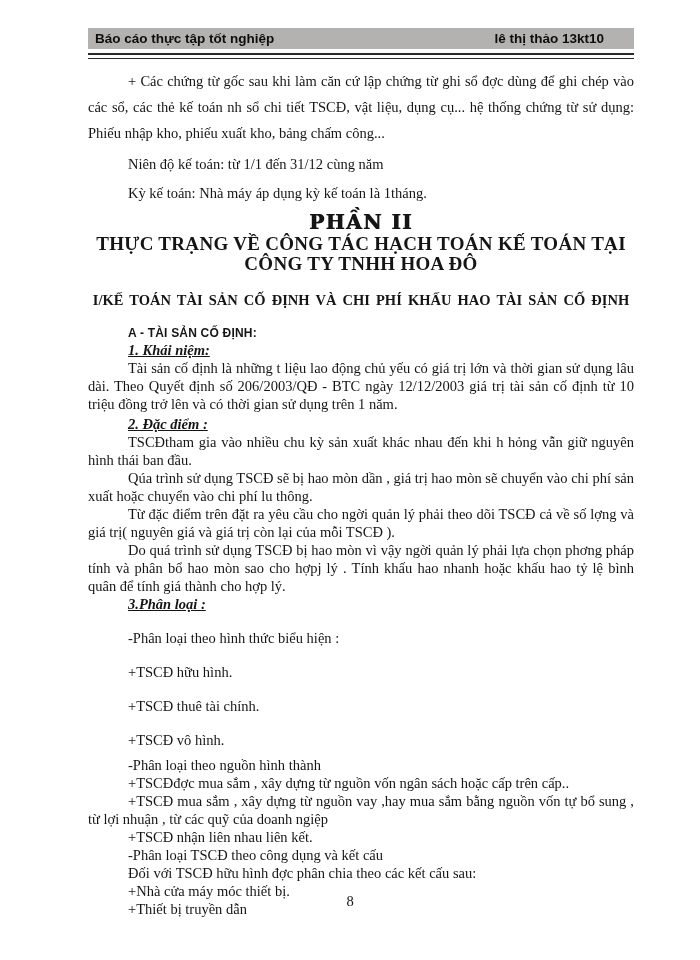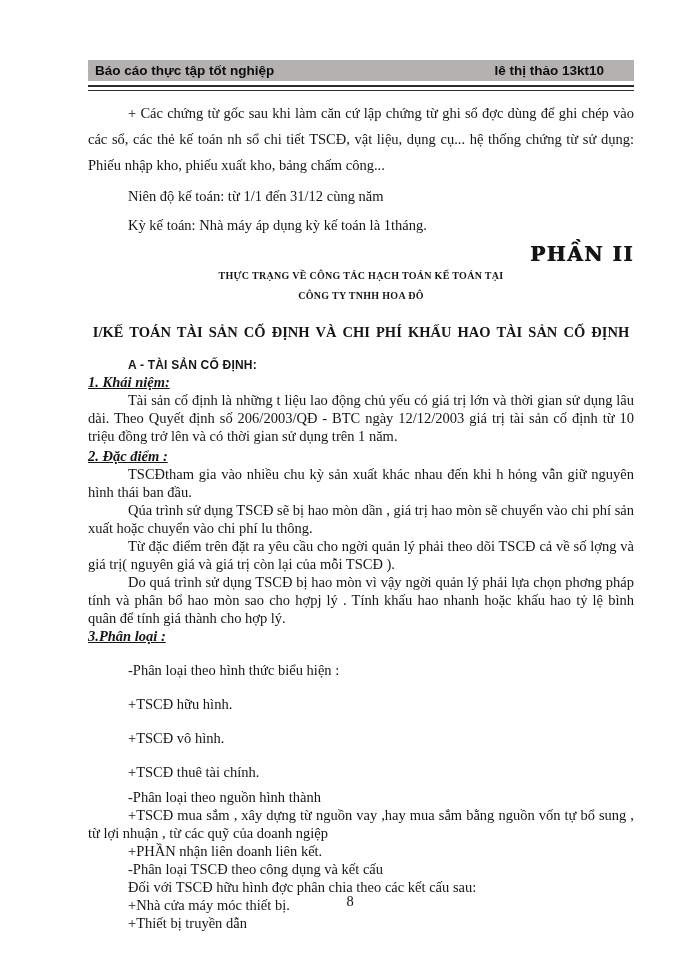--- a/index.html
+++ b/index.html
@@ -6,21 +6,21 @@
   .page{
     position:relative;
     width:700px;height:960px;
     background:#ffffff;
     overflow:hidden;
     font-family:"Liberation Serif", serif;
     color:#151515;
   }
   .content{
     position:absolute;
-    left:88px;top:60px;
+    left:88px;top:28px;
     width:546px;
   }
   
   .runhead{
     display:flex;justify-content:space-between;align-items:center;
     background:#b4b1b1;
     height:21px;
     padding:0 30px 0 7px;
     font-family:"Liberation Sans", sans-serif;
     font-weight:bold;font-size:13.5px;color:#0d0d0d;
@@ -34,40 +34,40 @@
   p{margin:0;}
   .p-wide{
     font-size:14.5px;line-height:26px;text-align:justify;text-indent:40px;
   }
   .first{margin-top:9px;}
   .standalone{
     font-size:14.5px;line-height:21px;margin-top:8px;margin-bottom:7px;
     text-indent:40px;
   }
   .part-title{
-    margin-top:3px;text-align:right;
+    margin-top:3px;text-align:center;
     font-family:"DejaVu Serif", serif;
     font-weight:bold;font-size:20px;line-height:23px;letter-spacing:1.5px;
     text-shadow:0.7px 0 0 currentColor;
   }
   .part-subtitle{
-    text-align:center;font-weight:bold;font-size:10px;line-height:20px;
+    text-align:center;font-weight:bold;font-size:19px;line-height:20px;
     letter-spacing:0.3px;
   }
   .section-i{
     margin-top:16px;text-align:center;font-weight:bold;font-size:14.5px;
     line-height:20px;word-spacing:2.5px;
   }
   .section-a{
     margin-top:16px;margin-left:40px;
     font-family:"Liberation Sans", sans-serif;
     font-weight:bold;font-size:12px;line-height:15px;letter-spacing:0.2px;
   }
   .h-num{
-    font-weight:bold;font-style:italic;font-size:14.5px;
+    margin-left:40px;font-weight:bold;font-style:italic;font-size:14.5px;
     line-height:18px;text-decoration:underline;
   }
   .p-tight{
     font-size:14.5px;line-height:18px;text-align:justify;text-indent:40px;font-family:Liberation Serif, serif;
   }
   .li{
     font-size:14.5px;line-height:18px;margin-left:40px;
   }
   .li-sp{margin-bottom:7px;margin-top:16px;}
   .mt2{margin-top:2px;}
@@ -107,25 +107,26 @@
     <p class="h-num mt2">2. Đặc điểm :</p>
     <p class="p-tight">TSCĐtham gia vào nhiều chu kỳ sản xuất khác nhau đến khi h  hỏng vẫn giữ nguyên hình thái ban đầu.</p>
     <p class="p-tight">Qúa trình sử dụng TSCĐ sẽ bị hao mòn  dần , giá trị hao mòn sẽ chuyển vào chi phí sản xuất hoặc chuyển vào chi phí lu  thông.</p>
     <p class="p-tight">Từ đặc điểm trên đặt ra yêu cầu cho ngời  quản lý phải theo dõi TSCĐ cả về số lợng  và giá trị( nguyên giá và giá trị còn lại của mỗi TSCĐ ).</p>
     <p class="p-tight">Do quá trình sử dụng TSCĐ bị hao mòn vì vậy ngời  quản lý  phải lựa chọn phơng  pháp tính và phân bổ hao mòn sao cho hợpj lý . Tính khấu hao nhanh hoặc  khấu hao tỷ lệ bình quân để tính giá thành cho hợp lý.</p>
 
     <p class="h-num">3.Phân loại :</p>
 
     <p class="li li-sp">-Phân loại theo hình thức biểu hiện :</p>
     <p class="li li-sp">+TSCĐ hữu hình.</p>
+    <p class="li li-sp">+TSCĐ thuê tài chính.</p>
     <p class="li li-sp">+TSCĐ vô hình.</p>
-    <p class="li li-sp">+TSCĐ thuê tài chính.</p>
     <p class="li">-Phân loại theo nguồn hình thành</p>
+    <p class="p-tight">+TSCĐđợc  mua sắm , xây dựng từ nguồn vốn ngân sách hoặc cấp trên cấp..</p>
     <p class="p-tight">+TSCĐ mua sắm , xây dựng từ nguồn vay ,hay mua  sắm bằng nguồn vốn tự bổ sung , từ lợi nhuận , từ các quỹ của doanh ngiệp</p>
-    <p class="li">+PHẦN nhận liên doanh liên kết.</p>
+    <p class="li">+TSCĐ nhận liên nhau liên kết.</p>
     <p class="li">-Phân loại TSCĐ theo công dụng và kết cấu</p>
     <p class="li">Đối với TSCĐ hữu hình đợc  phân chia theo các kết cấu sau:</p>
     <p class="li">+Nhà cửa máy móc thiết bị.</p>
     <p class="li">+Thiết bị truyền dẫn</p>
 
   </div>
 
   <div class="page-number">8</div>
 </div>
 

